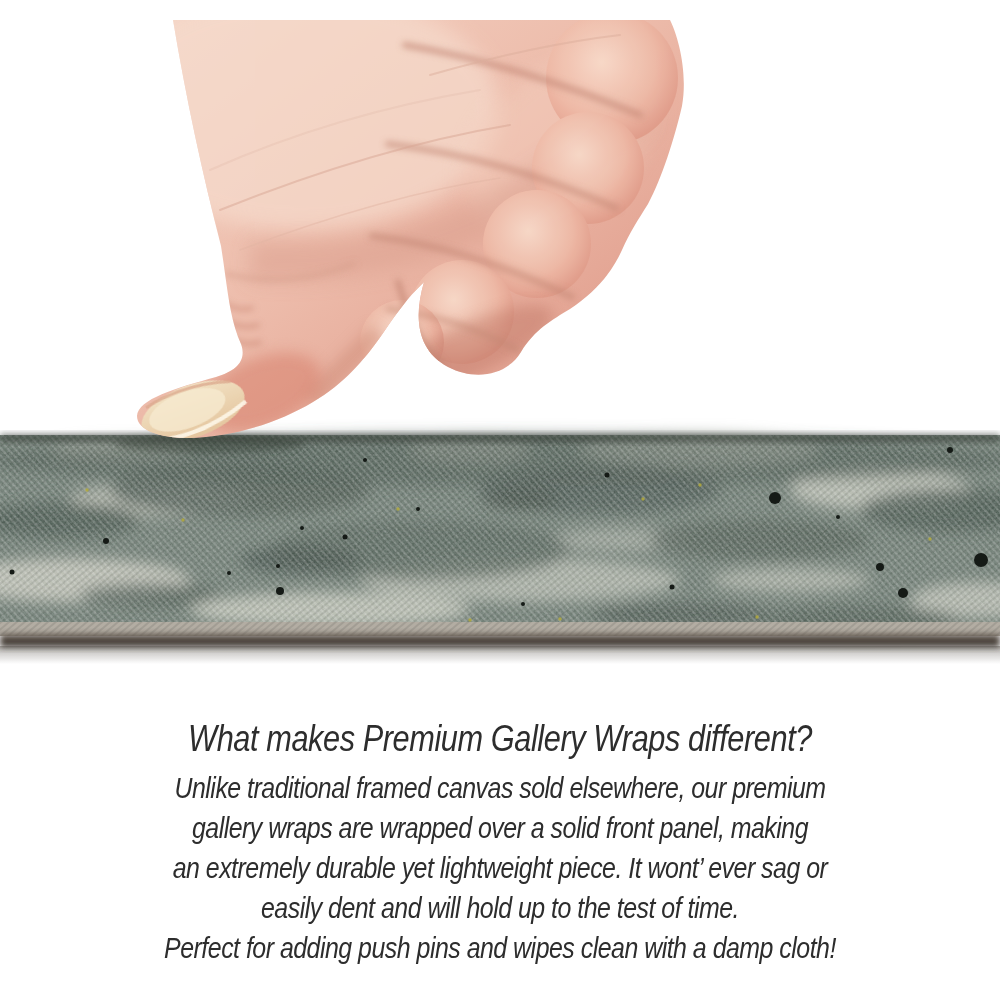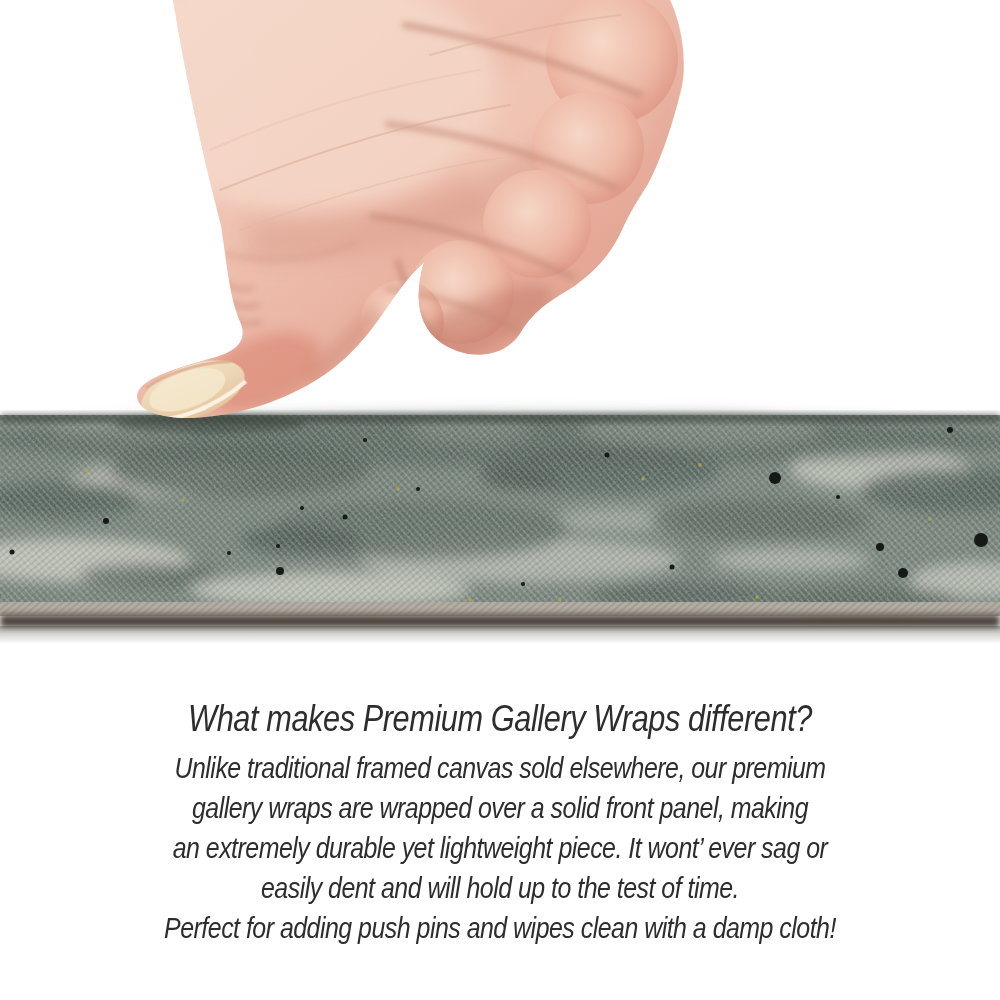--- a/index.html
+++ b/index.html
@@ -1,18 +1,18 @@
 <!DOCTYPE html>
 <html><head>
 <meta charset="utf-8">
 <style>
   html,body{margin:0;padding:0;background:#ffffff;}
   .stage{
     position:relative;width:1000px;height:975px;background:#ffffff;
-    overflow:hidden;font-family:"Liberation Sans",sans-serif;
+    overflow:hidden;font-family:"Liberation Sans",sans-serif;margin-top:20px;
   }
   .photo-svg{position:absolute;left:0;top:0;}
   .caption{
     position:absolute;left:0;top:697px;width:1000px;text-align:center;
     color:#2d2d2d;font-style:italic;
     transform:scaleX(0.83);transform-origin:500px 0;
   }
   .caption-heading{
     margin:0 0 7px 0;font-size:37px;font-weight:400;letter-spacing:-0.5px;
     line-height:44px;white-space:nowrap;

